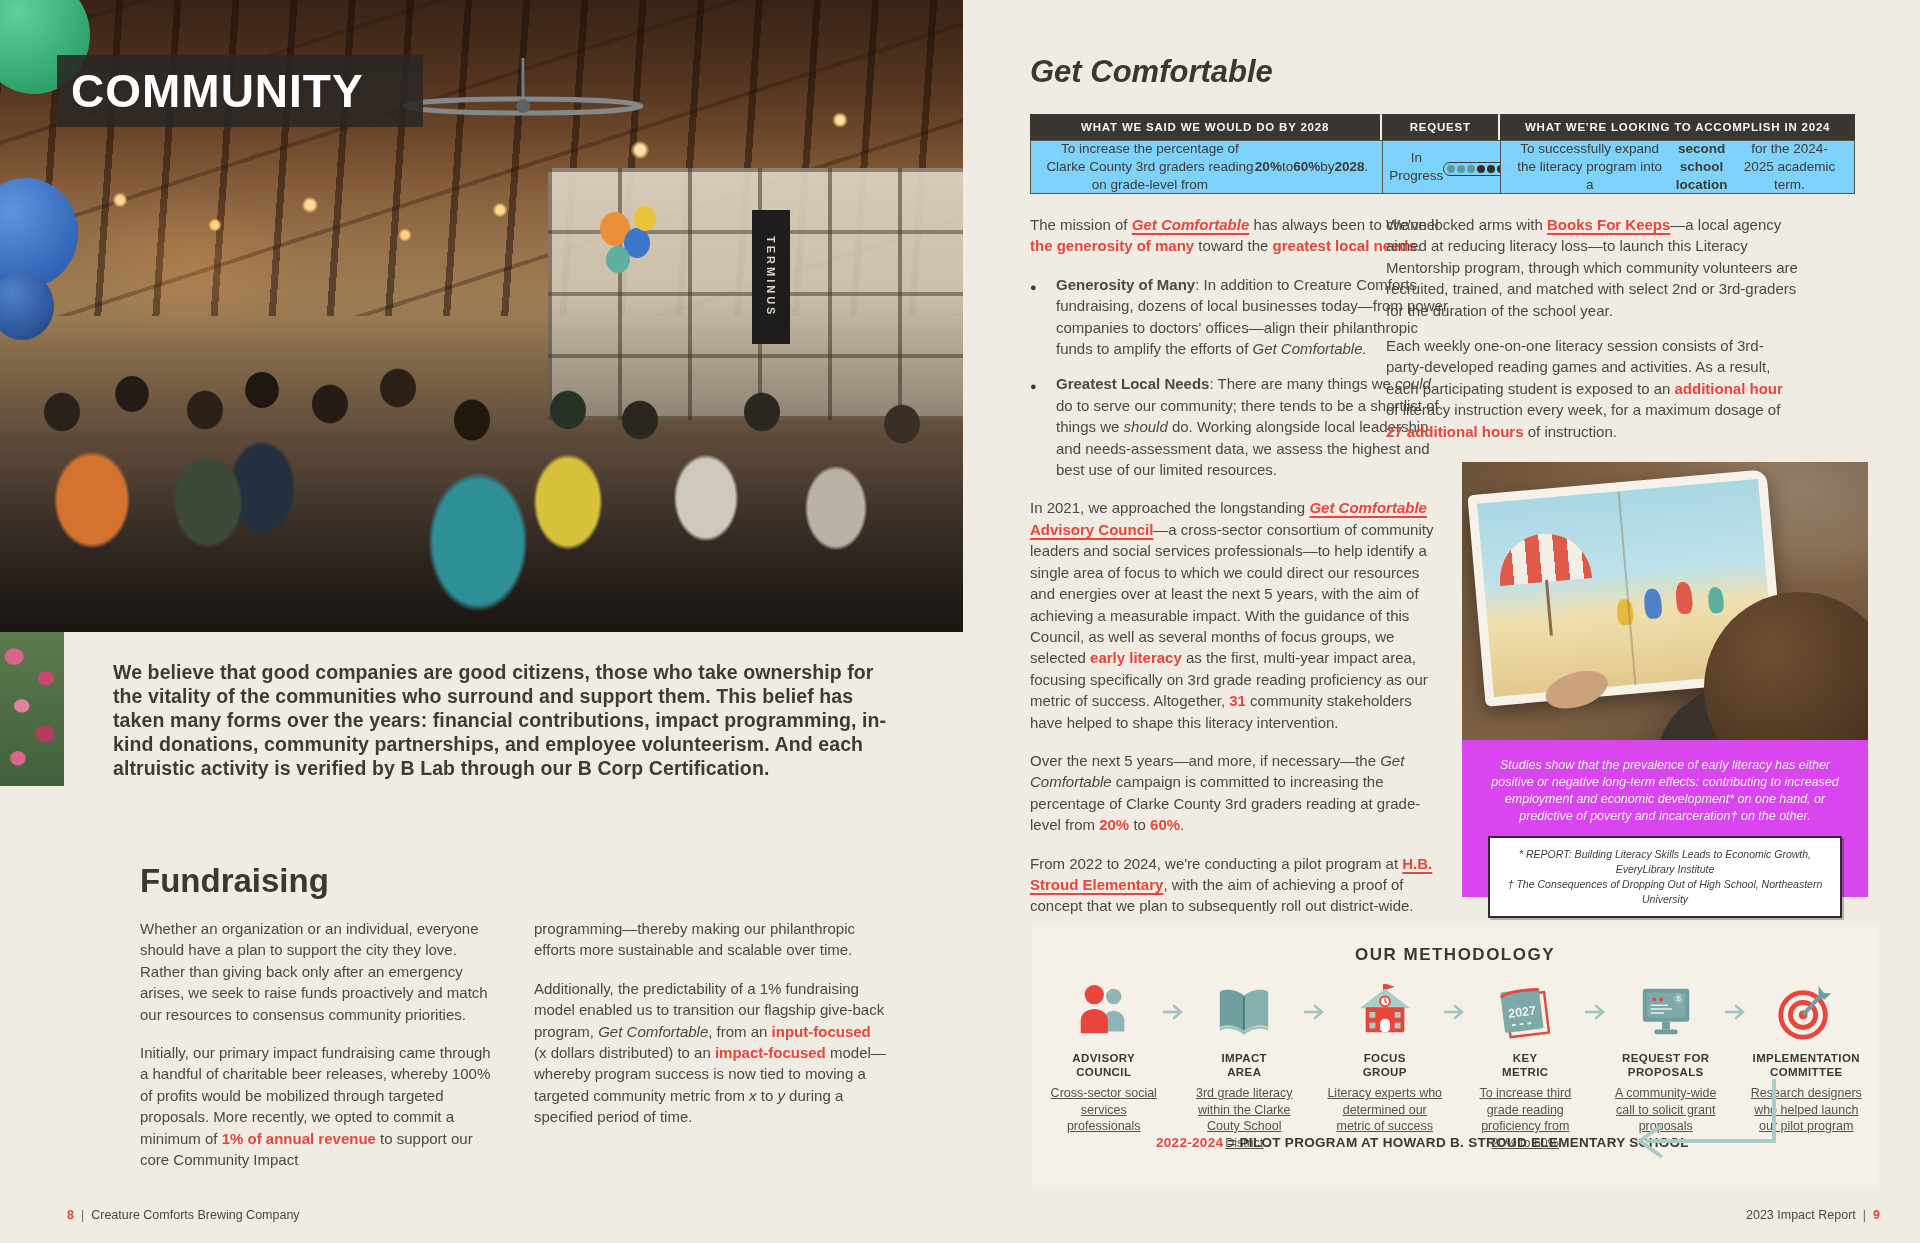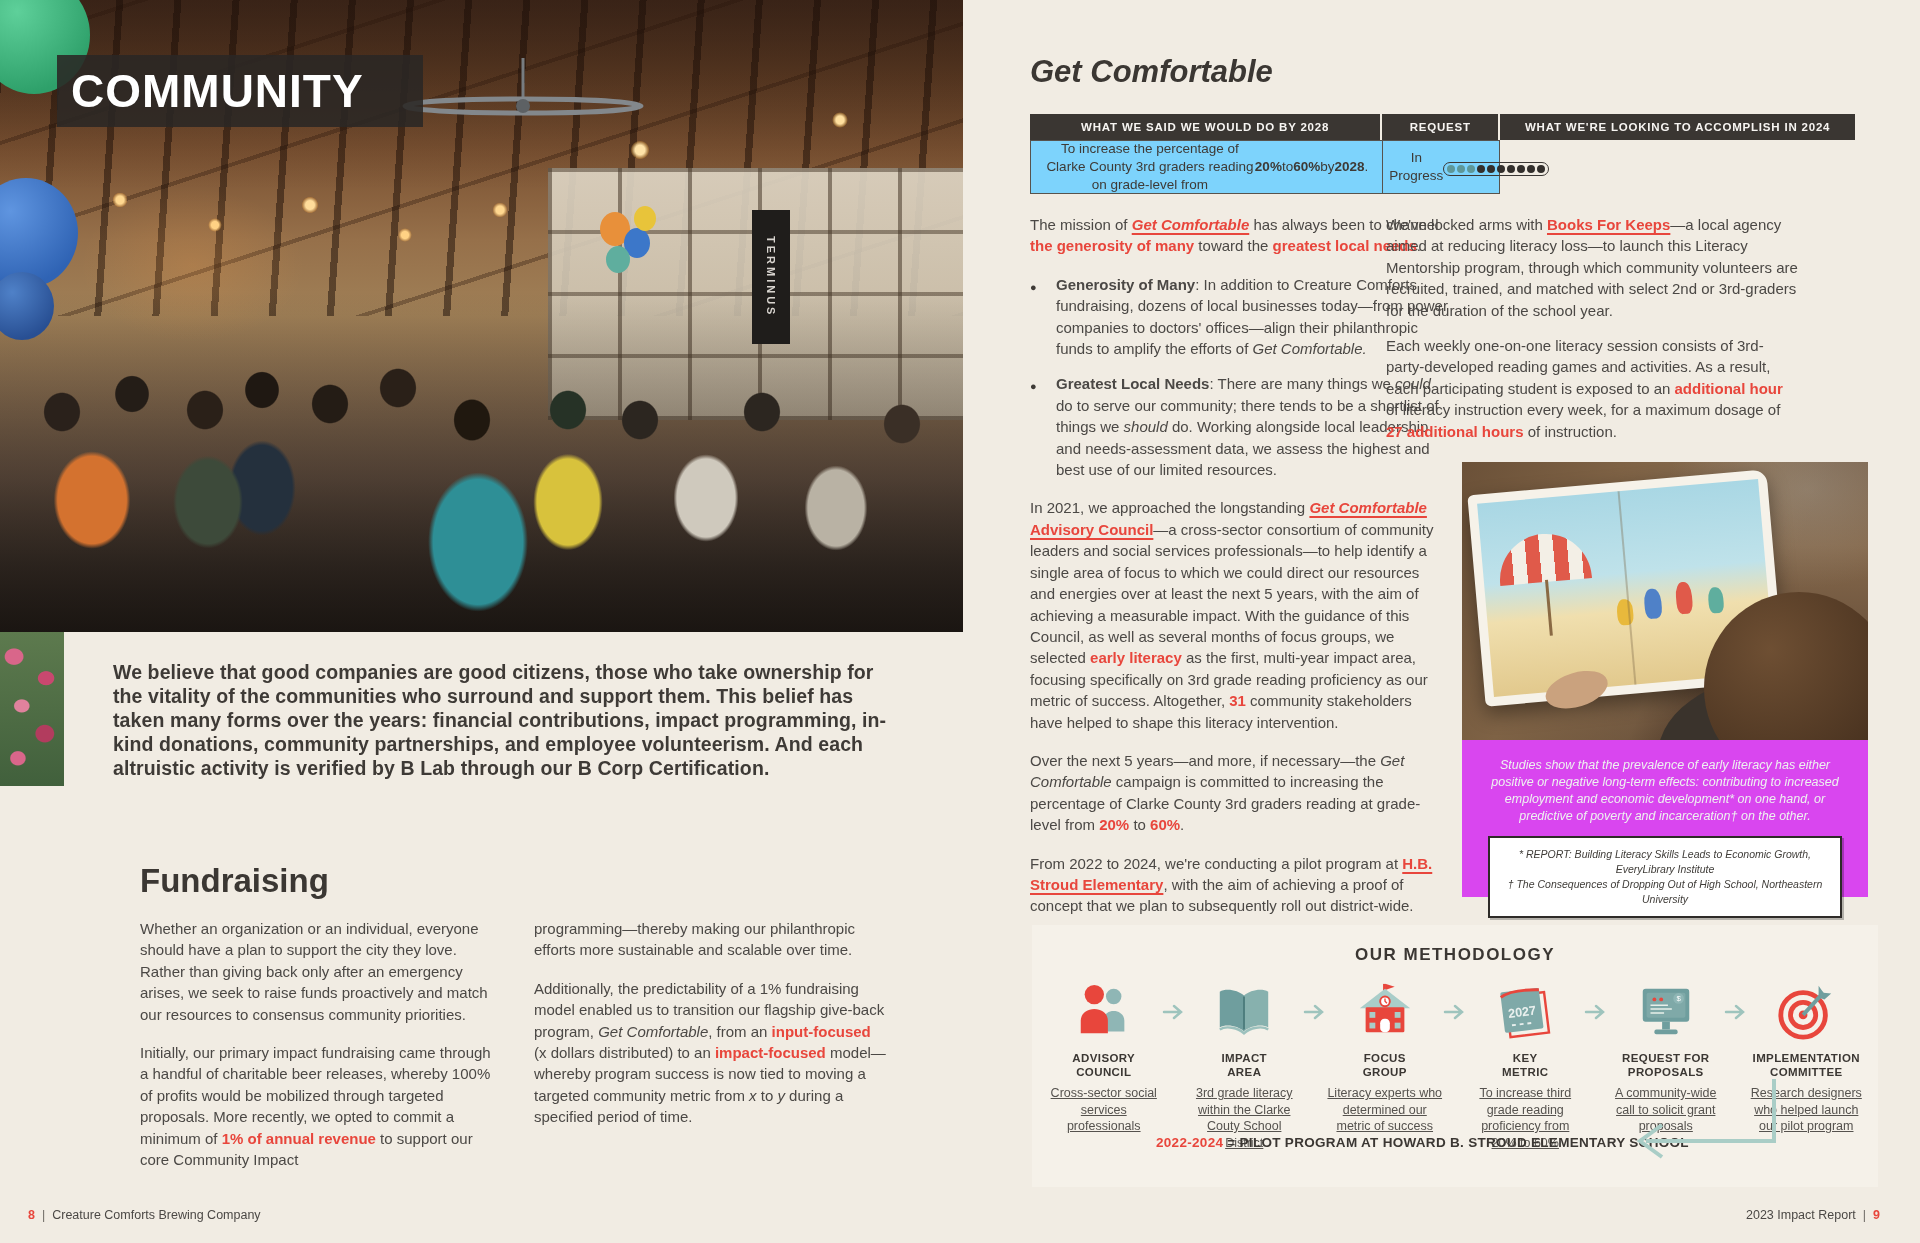--- a/index.html
+++ b/index.html
@@ -103,21 +103,21 @@
   .belief {
     left:113px; top:660px; width:782px;
     font-size:19.5px; line-height:24px; font-weight:700; color:#3e3a36; letter-spacing:.1px;
   }
   .fund-head { left:140px; top:862px; font-size:33px; font-weight:800; color:#3b3733; }
   .fund-col { top:918px; width:352px; font-size:15px; line-height:21.5px; }
   .fund-col p { margin-bottom:21px; }
   .fund-col-1 { left:140px; }
   .fund-col-2 { left:534px; }
 
-  .footer { top:1208px; font-size:12.5px; color:#4b4845; }
+  .footer { top:1208px; font-size:12.5px; color:#4b4845;margin-left:39px; }
   .footer-l { left:28px; }
   .footer-r { right:40px; text-align:right; }
   .footer .pg { color:#e8463c; font-weight:700; }
   .footer .sep { margin:0 7px; color:#6f6b66; }
 
   
   .gc-title { left:1030px; top:54px; font-size:31px; font-weight:800; font-style:italic; color:#3b3733; }
 
   .gc-table { left:1030px; top:114px; width:825px; }
   .gc-head { display:flex; height:26px; }
@@ -291,20 +291,25 @@
             <span class="dot dot-filled"></span>
             <span class="dot"></span>
             <span class="dot"></span>
             <span class="dot"></span>
             <span class="dot"></span>
             <span class="dot"></span>
             <span class="dot"></span>
             <span class="dot"></span>
           </div>
       </div>
+      <div class="gc-cell c3">
+          <span>To successfully expand the literacy program into a </span>
+          <span class="rt-b">second school location</span>
+          <span> for the 2024-2025 academic term.</span>
+        </div>
     </div>
   </div>
 
   <div class="abs gc-col-l col-text">
     <p><span>The mission of </span><span class="rt-r rt-b rt-i rt-u">Get Comfortable</span><span> has always been to channel </span><span class="rt-r rt-b">the generosity of many</span><span> toward the </span><span class="rt-r rt-b">greatest local needs</span><span>.</span></p>
     <div class="bullet">
       <span class="b-dot">●</span>
       <span><span class="rt-b">Generosity of Many</span><span>: In addition to Creature Comforts fundraising, dozens of local businesses today—from power companies to doctors' offices—align their philanthropic funds to amplify the efforts of </span><span class="rt-i">Get Comfortable.</span></span>
     </div>
     <div class="bullet" style="margin-bottom:17px;">

